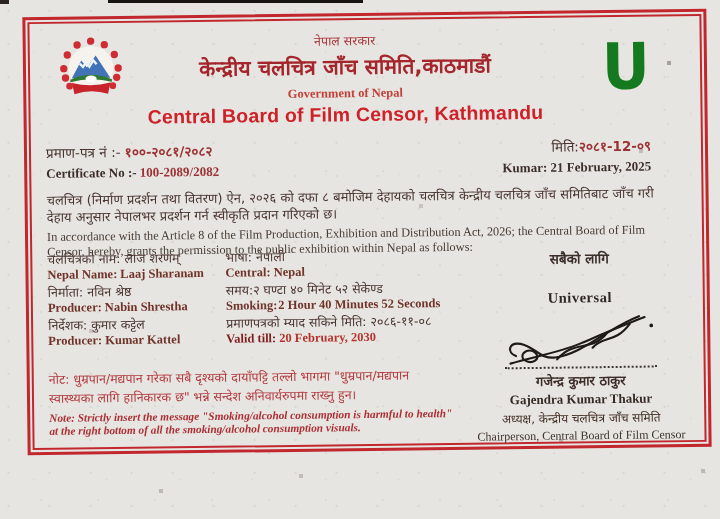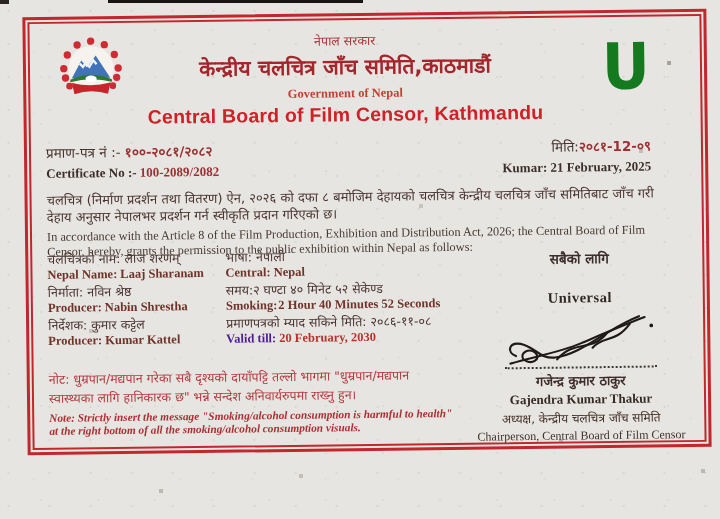--- a/index.html
+++ b/index.html
@@ -57,21 +57,21 @@
   .body-np{font-size:13px;line-height:1.32;color:#4a3531;}
   .body-en{font-size:12.3px;line-height:1.18;color:#473a33;margin-top:4px;}
 
   
   .det-left{left:15px;top:228px;width:180px;}
   .det-mid{left:193px;top:228px;width:260px;}
   .det-np{font-size:12.5px;color:#4a3430;line-height:15px;margin-bottom:1px;}
   .det-en{font-size:12.5px;font-weight:bold;color:#703329;line-height:15px;margin-bottom:2px;}
   .det-en .v{margin-left:3px;}
   .val-red{color:#b5332c;}
-  .lbl-dark{color:#4c1d95;}
+  .lbl-dark{color:#7f1d1d;}
 
   
   .rightcol{left:442px;top:232px;width:210px;text-align:center;}
   .rate-np{font-size:13.5px;font-weight:bold;color:#3c2e2a;}
   .rate-en{font-size:14.5px;font-weight:bold;color:#2f2724;letter-spacing:.5px;margin-top:22px;}
   .sigwrap{margin-top:2px;height:58px;position:relative;}
   .dotline{width:152px;margin:0 auto;border-top:2px dotted #3c3733;}
   .sig-name-np{font-size:13px;font-weight:bold;color:#3e2d29;margin-top:3px;}
   .sig-name-en{font-size:13px;font-weight:bold;color:#352a25;margin-top:2px;}
   .sig-title-np{font-size:12px;color:#433026;margin-top:2px;}

